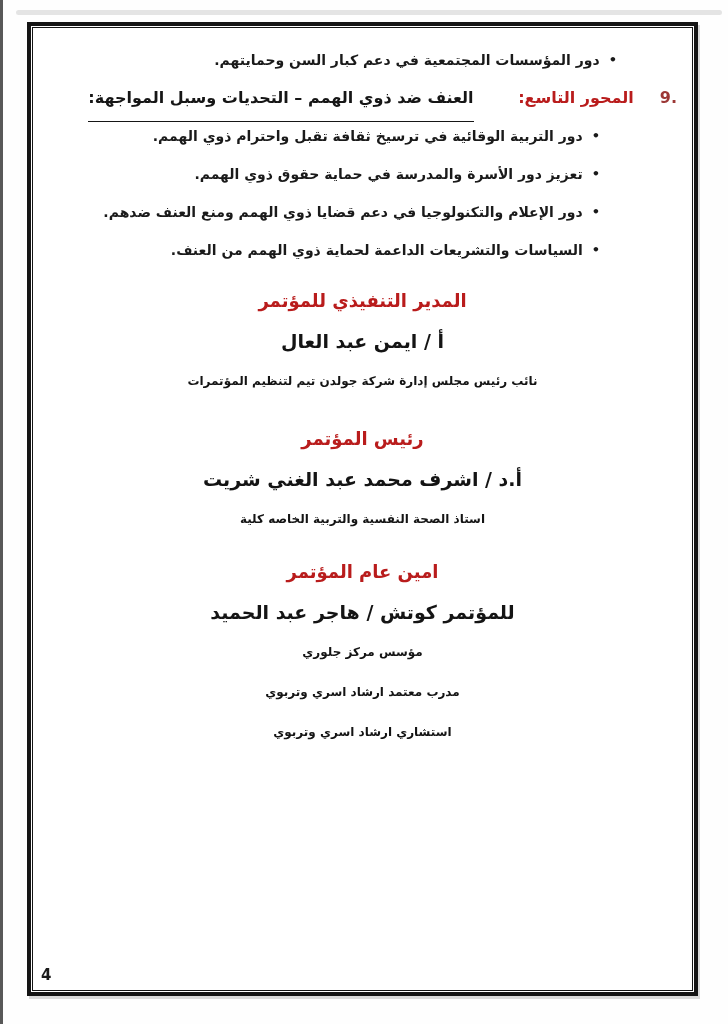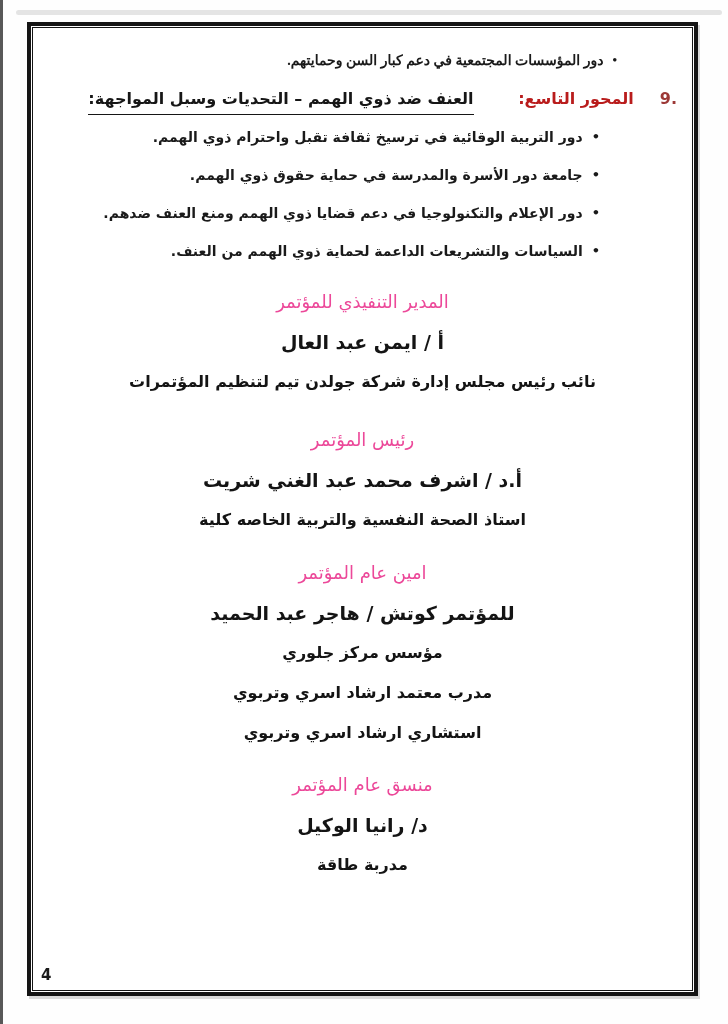--- a/index.html
+++ b/index.html
@@ -56,75 +56,74 @@
     width: 100%; height: 100%;
     padding-top: 20px;
     color: #1a1a1a;
   }
   
   .line { font-weight: bold; line-height: 24px; }
   .intro-bullet {
     margin: 0 75px 14px 0;
     font-size: 14px;
     text-align: right;
-    font-family: Liberation Serif, serif;
   }
   .axis-heading {
     margin: 4px 15px 14px 0;
     font-size: 16px;
     text-align: right;
   }
   .axis-num {
     display: inline-block;
     direction: ltr;
     color: #9c3836;
     margin-left: 26px;
     font-weight: bold;
   }
   .axis-red { color: #b91c1c; margin-left: 39px; }
   .axis-black {
     color: #161616;
     border-bottom: 1.5px solid #161616;
-    padding-bottom: 6px;
+    padding-bottom: 14px;
   }
   .axis-bullet {
     margin: 0 92px 14px 0;
     font-size: 14px;
     text-align: right;
   }
   .axis-bullet.first { margin-top: 2px; }
   .bullet-dot {
     display: inline-block;
     margin-left: 9px;
     font-size: 13px;
     vertical-align: 1px;
   }
   
   .role-section { text-align: center; }
   .role-section.s1 { margin-top: 26px; }
   .role-section.s2 { margin-top: 32px; }
   .role-section.s3 { margin-top: 27px; }
   .role-section.s4 { margin-top: 26px; }
   .section-title {
-    color: #ec4899;
+    color: #b91c1c;
     font-size: 18px;
-    font-weight: normal;
+    font-weight: bold;
     line-height: 26px;
     margin: 0 0 14px 0;
   }
   .person {
     color: #141414;
     font-size: 19px;
     font-weight: bold;
     line-height: 26px;
     margin: 0 0 14px 0;
   }
   .role {
     color: #141414;
-    font-size: 16px;
+    font-size: 12px;
     font-weight: bold;
     line-height: 26px;
     margin: 0 0 14px 0;
   }
   .page-number {
     position: absolute;
     left: 8px; bottom: 6px;
     font-size: 15px;
     font-weight: bold;
     color: #1a1a1a;
@@ -148,21 +147,21 @@
         </div>
 
         <div class="line axis-heading">
           <span class="axis-num">9.</span><span class="axis-red">المحور التاسع:</span> <span class="axis-black">العنف ضد ذوي الهمم – التحديات وسبل المواجهة:</span>
         </div>
 
         <div class="line axis-bullet">
           <span class="bullet-dot">•</span><span>دور التربية الوقائية في ترسيخ ثقافة تقبل واحترام ذوي الهمم.</span>
         </div>
         <div class="line axis-bullet">
-          <span class="bullet-dot">•</span><span>جامعة دور الأسرة والمدرسة في حماية حقوق ذوي الهمم.</span>
+          <span class="bullet-dot">•</span><span>تعزيز دور الأسرة والمدرسة في حماية حقوق ذوي الهمم.</span>
         </div>
         <div class="line axis-bullet">
           <span class="bullet-dot">•</span><span>دور الإعلام والتكنولوجيا في دعم قضايا ذوي الهمم ومنع العنف ضدهم.</span>
         </div>
         <div class="line axis-bullet">
           <span class="bullet-dot">•</span><span>السياسات والتشريعات الداعمة لحماية ذوي الهمم من العنف.</span>
         </div>
 
         <section class="role-section s1">
           <h2 class="section-title">المدير التنفيذي للمؤتمر</h2>
@@ -177,24 +176,19 @@
         </section>
 
         <section class="role-section s3">
           <h2 class="section-title">امين عام المؤتمر</h2>
           <p class="person">للمؤتمر كوتش / هاجر عبد الحميد</p>
           <p class="role">مؤسس مركز جلوري</p>
           <p class="role">مدرب معتمد ارشاد اسري وتربوي</p>
           <p class="role">استشاري ارشاد اسري وتربوي</p>
         </section>
 
-        <section class="role-section s4">
-          <h2 class="section-title">منسق عام المؤتمر</h2>
-          <p class="person">د/ رانيا الوكيل</p>
-          <p class="role">مدربة طاقة</p>
-        </section>
 
         <div class="page-number">4</div>
 
       </div>
     </div>
   </div>
 </div>
 
 </body></html>

